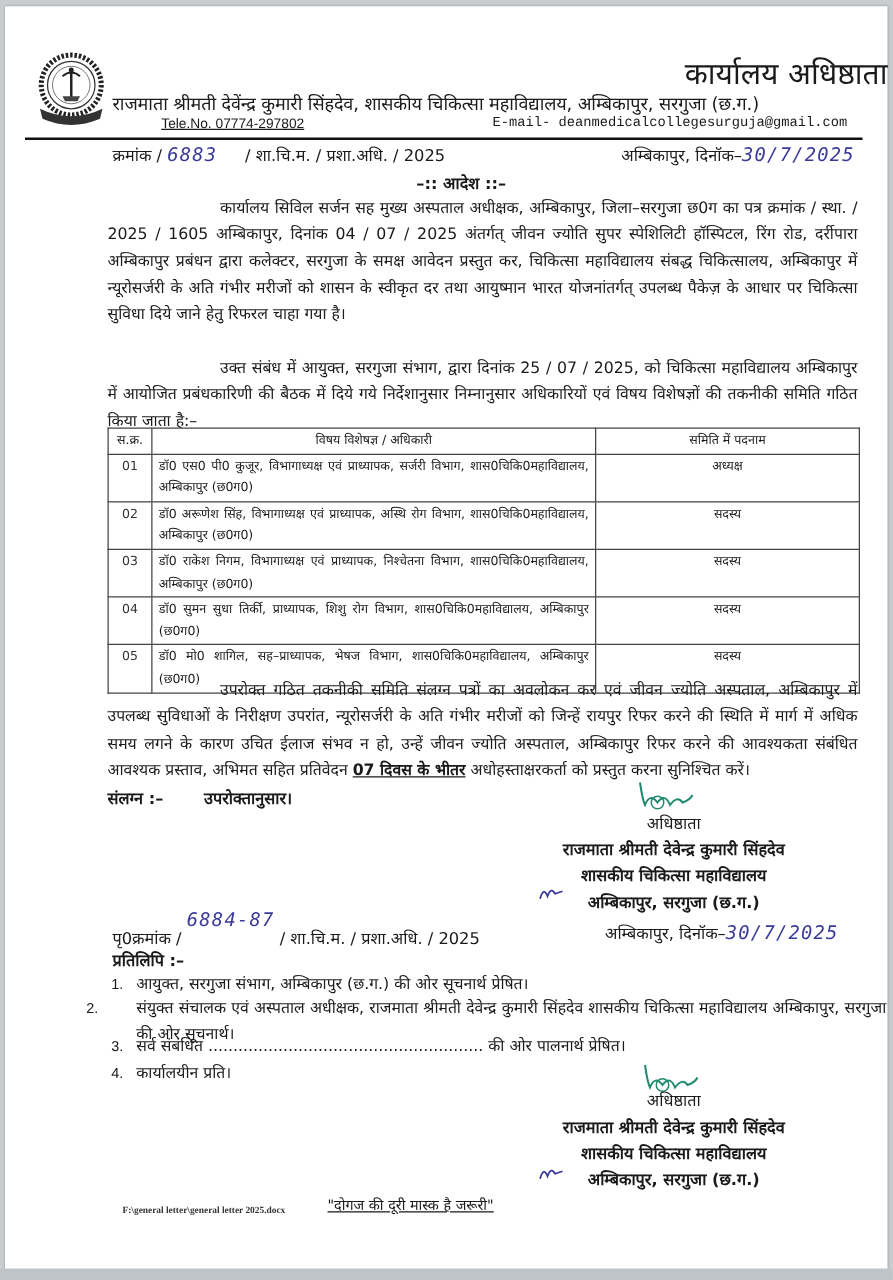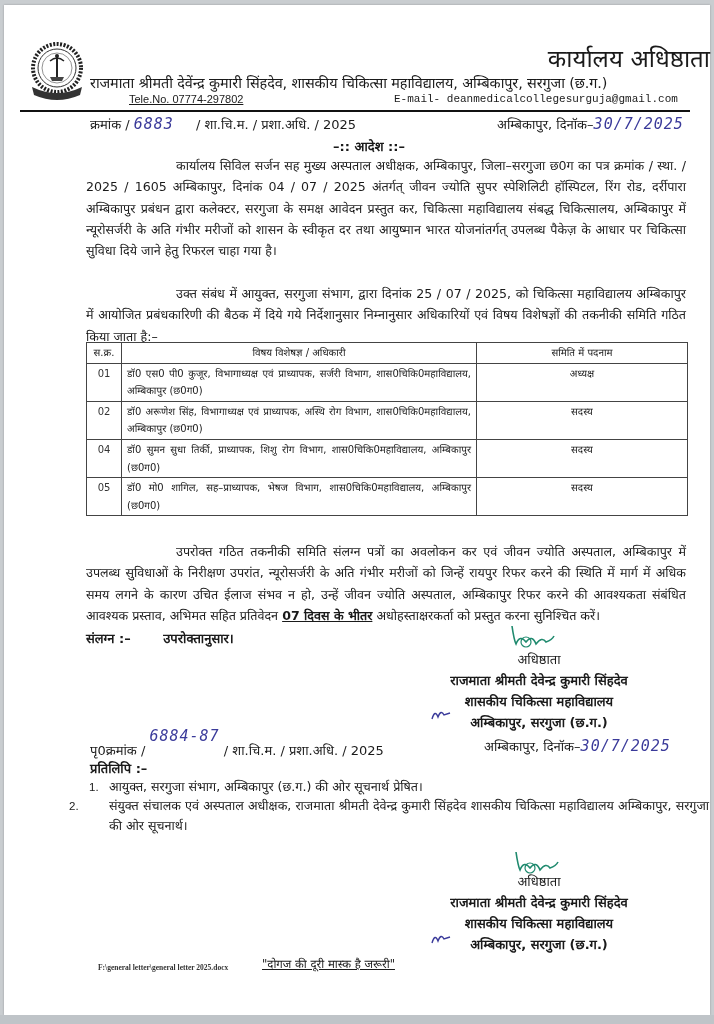--- a/index.html
+++ b/index.html
@@ -96,20 +96,25 @@
         <td class="sn">01</td>
         <td class="name">डॉ0 एस0 पी0 कुजूर, विभागाध्यक्ष एवं प्राध्यापक, सर्जरी विभाग, शास0चिकि0महाविद्यालय, अम्बिकापुर (छ0ग0)</td>
         <td class="desig">अध्यक्ष</td>
       </tr>
       <tr>
         <td class="sn">02</td>
         <td class="name">डॉ0 अरूणेश सिंह, विभागाध्यक्ष एवं प्राध्यापक, अस्थि रोग विभाग, शास0चिकि0महाविद्यालय, अम्बिकापुर (छ0ग0)</td>
         <td class="desig">सदस्य</td>
       </tr>
       <tr>
+        <td class="sn">03</td>
+        <td class="name">डॉ0 राकेश निगम, विभागाध्यक्ष एवं प्राध्यापक, निश्चेतना विभाग, शास0चिकि0महाविद्यालय, अम्बिकापुर (छ0ग0)</td>
+        <td class="desig">सदस्य</td>
+      </tr>
+      <tr>
         <td class="sn">04</td>
         <td class="name">डॉ0 सुमन सुधा तिर्की, प्राध्यापक, शिशु रोग विभाग, शास0चिकि0महाविद्यालय, अम्बिकापुर (छ0ग0)</td>
         <td class="desig">सदस्य</td>
       </tr>
       <tr>
         <td class="sn">05</td>
         <td class="name">डॉ0 मो0 शागिल, सह–प्राध्यापक, भेषज विभाग, शास0चिकि0महाविद्यालय, अम्बिकापुर (छ0ग0)</td>
         <td class="desig">सदस्य</td>
       </tr>
     </tbody>
@@ -141,20 +146,22 @@
     <span class="hand" style="position:relative; top:-14px;">6884-87</span>
     <span>/ शा.चि.म. / प्रशा.अधि. / 2025</span>
   </div>
   <div class="abs" style="left:480px; top:732px; font-size:13px;">
     <span>अम्बिकापुर, दिनॉक–</span><span class="hand">30/7/2025</span>
   </div>
   <div class="abs" style="left:86px; top:754px; font-size:13px; font-weight:bold;">प्रतिलिपि :–</div>
 
   <div class="copy-item" style="top:772px;"><span class="num">1.</span><span>आयुक्त, सरगुजा संभाग, अम्बिकापुर (छ.ग.) की ओर सूचनार्थ प्रेषित।</span></div>
   <div class="copy-item" style="top:791px; padding-left:20px; text-indent:-20px; text-align:justify; text-align-last:left;"><span class="num">2.</span><span>संयुक्त संचालक एवं अस्पताल अधीक्षक, राजमाता श्रीमती देवेन्द्र कुमारी सिंहदेव शासकीय चिकित्सा महाविद्यालय अम्बिकापुर, सरगुजा की ओर सूचनार्थ।</span></div>
+  <div class="copy-item" style="top:822px;"><span class="num">3.</span><span>सर्व संबंधित ....................................................... की ओर पालनार्थ प्रेषित।</span></div>
+  <div class="copy-item" style="top:843px;"><span class="num">4.</span><span>कार्यालयीन प्रति।</span></div>
 
   <svg class="sig-mark" style="left:506px; top:843px;" width="50" height="28" viewBox="0 0 50 28">
     <path d="M6 4 Q8 18 10 22 Q14 12 20 20 Q26 12 30 22 Q36 14 40 20 Q46 18 48 14" fill="none" stroke="#1f8a6e" stroke-width="1.6"></path>
     <circle cx="20" cy="20" r="5" fill="none" stroke="#1f8a6e" stroke-width="1.2"></circle>
   </svg>
   <div class="sig-block" style="left:400px; width:270px; top:866px;">
     <div>अधिष्ठाता</div>
     <div style="font-weight:bold;">राजमाता श्रीमती देवेन्द्र कुमारी सिंहदेव</div>
     <div style="font-weight:bold;">शासकीय चिकित्सा महाविद्यालय</div>
     <div style="font-weight:bold;">अम्बिकापुर, सरगुजा (छ.ग.)</div>

